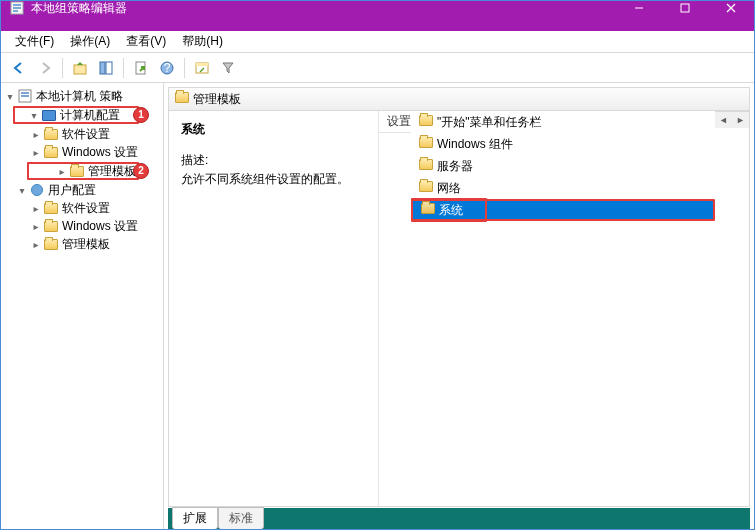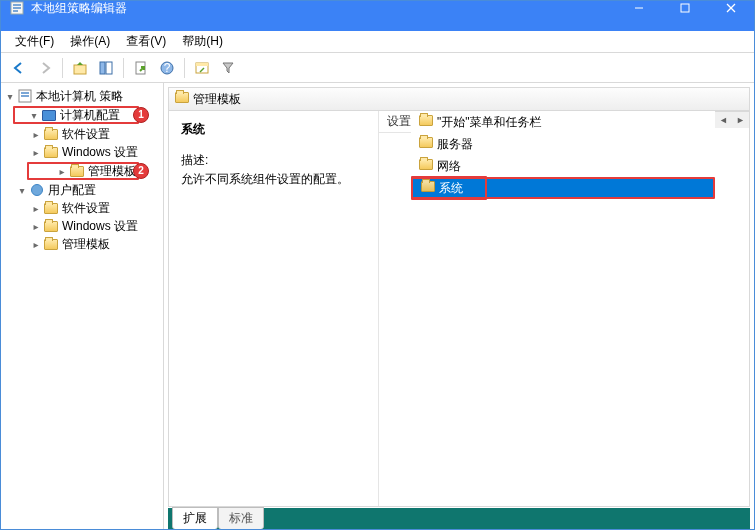--- a/index.html
+++ b/index.html
@@ -1,17 +1,17 @@
 <!DOCTYPE html>
 <html><head>
 <meta charset="utf-8">
 <style>
 *{box-sizing:border-box;margin:0;padding:0;font-family:"Microsoft YaHei","Segoe UI",Tahoma,sans-serif;font-size:12px}
 body{background:#fff;width:755px;height:530px;overflow:hidden;border:1px solid #4a8cd8}
-.titlebar{height:30px;background:#3b82f6;color:#fff;display:flex;align-items:center;padding:0 0 16px 8px}
+.titlebar{height:30px;background:#a21caf;color:#fff;display:flex;align-items:center;padding:0 0 16px 8px}
 .titlebar .ticon{width:16px;height:16px;margin-right:6px;display:inline-flex;align-items:center;justify-content:center}
 .titlebar .title{flex:1}
 .winbtns{display:flex;height:100%}
 .winbtn{width:46px;height:100%;display:flex;align-items:center;justify-content:center;color:#fff}
 .menubar{height:22px;background:#fff;display:flex;align-items:center;padding:2px 6px;border-bottom:1px solid #d9d9d9}
 .menuitem{padding:18px 8px}
 .toolbar{height:30px;background:#fff;display:flex;align-items:center;padding:2px 6px;gap:2px;border-bottom:1px solid #d9d9d9}
 .tbtn{width:24px;height:24px;display:flex;align-items:center;justify-content:center;border:1px solid transparent;border-radius:2px}
 .tsep{width:1px;height:20px;background:#d9d9d9;margin:0 3px}
 .work{display:flex;height:calc(100% - 30px - 22px - 30px);}
@@ -236,20 +236,24 @@
         <div class="colhdr">
             <span>设置</span>
           </div>
         <div class="items">
           <div class="item">
               <span class="ic"><span class="fold"></span></span>
               <span>"开始"菜单和任务栏</span>
             </div>
           <div class="item">
               <span class="ic"><span class="fold"></span></span>
+              <span>Windows 组件</span>
+            </div>
+          <div class="item">
+              <span class="ic"><span class="fold"></span></span>
               <span>服务器</span>
             </div>
           <div class="item">
               <span class="ic"><span class="fold"></span></span>
               <span>网络</span>
             </div>
           <div style="position:relative">
             <div class="item sel hl" style="margin:0 0 0 0">
                 <span class="ic"><span class="fold"></span></span>
                 <span>系统</span>

